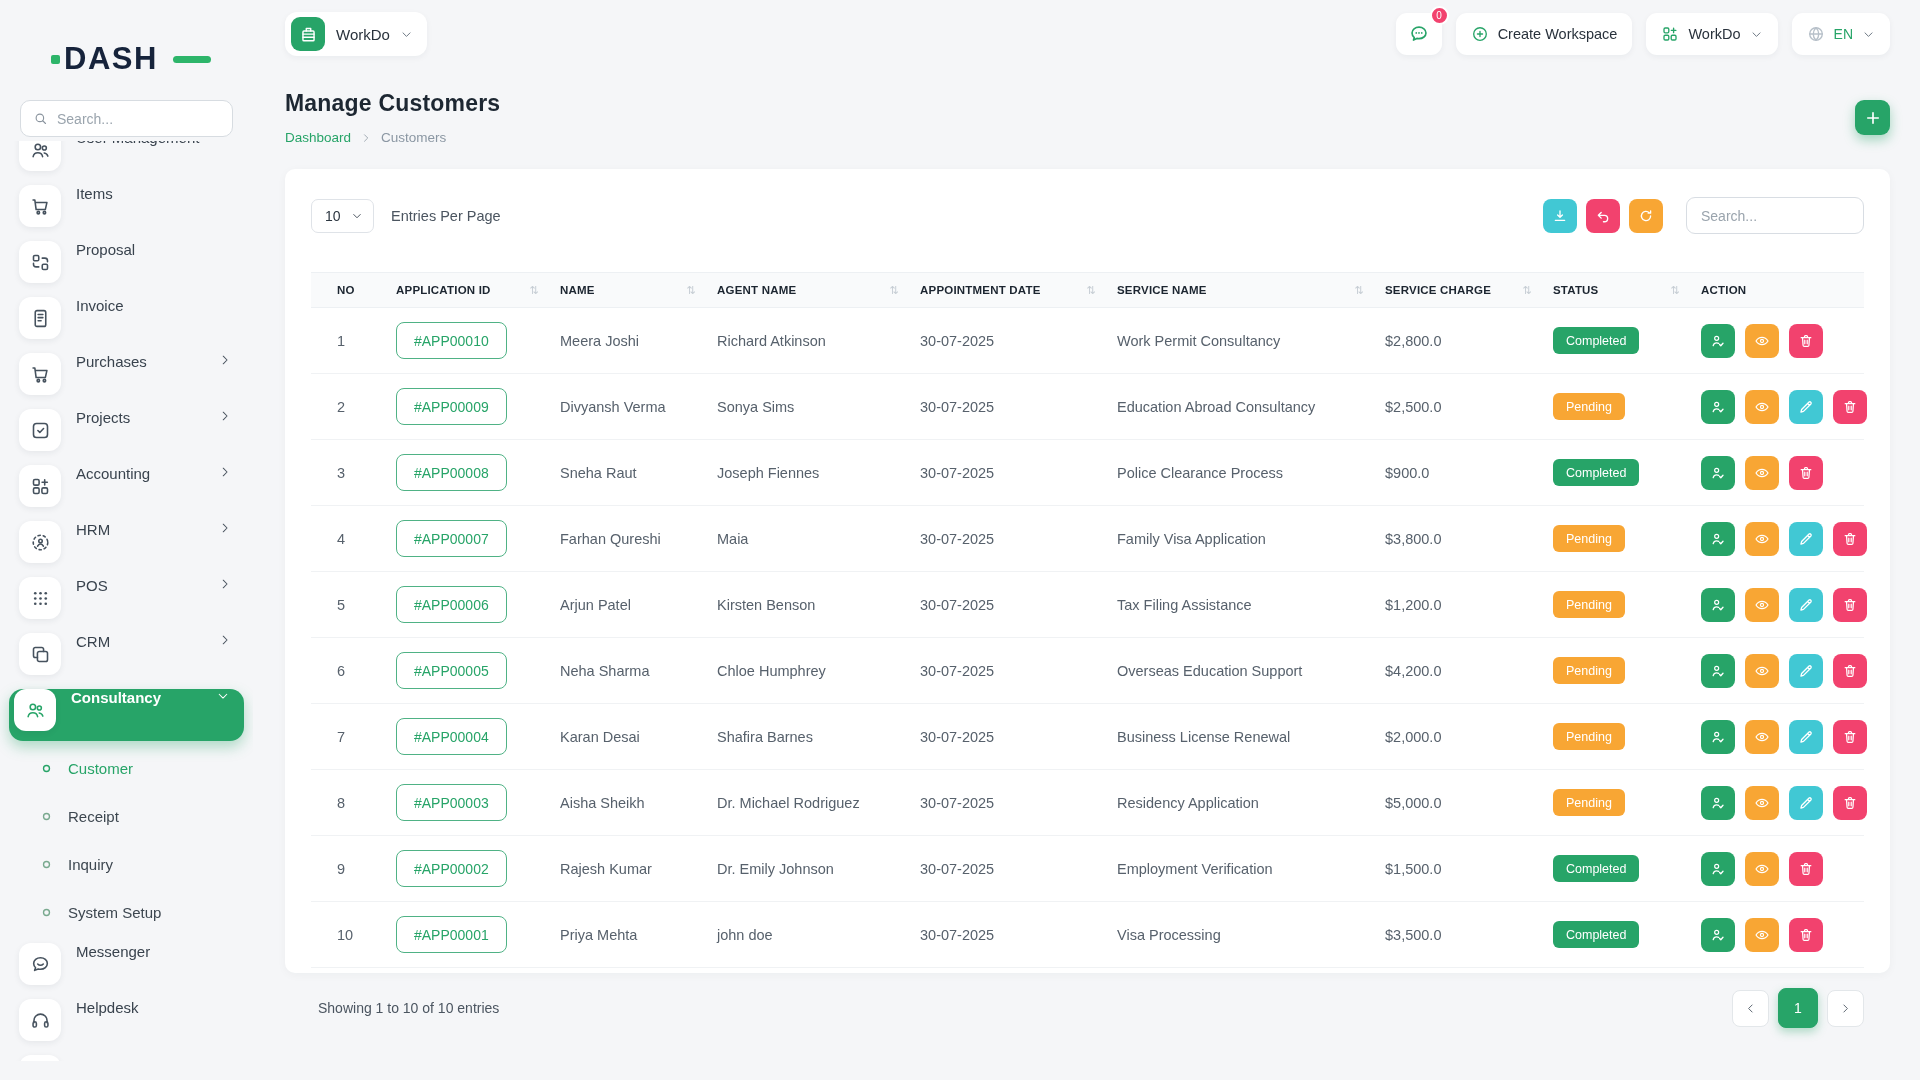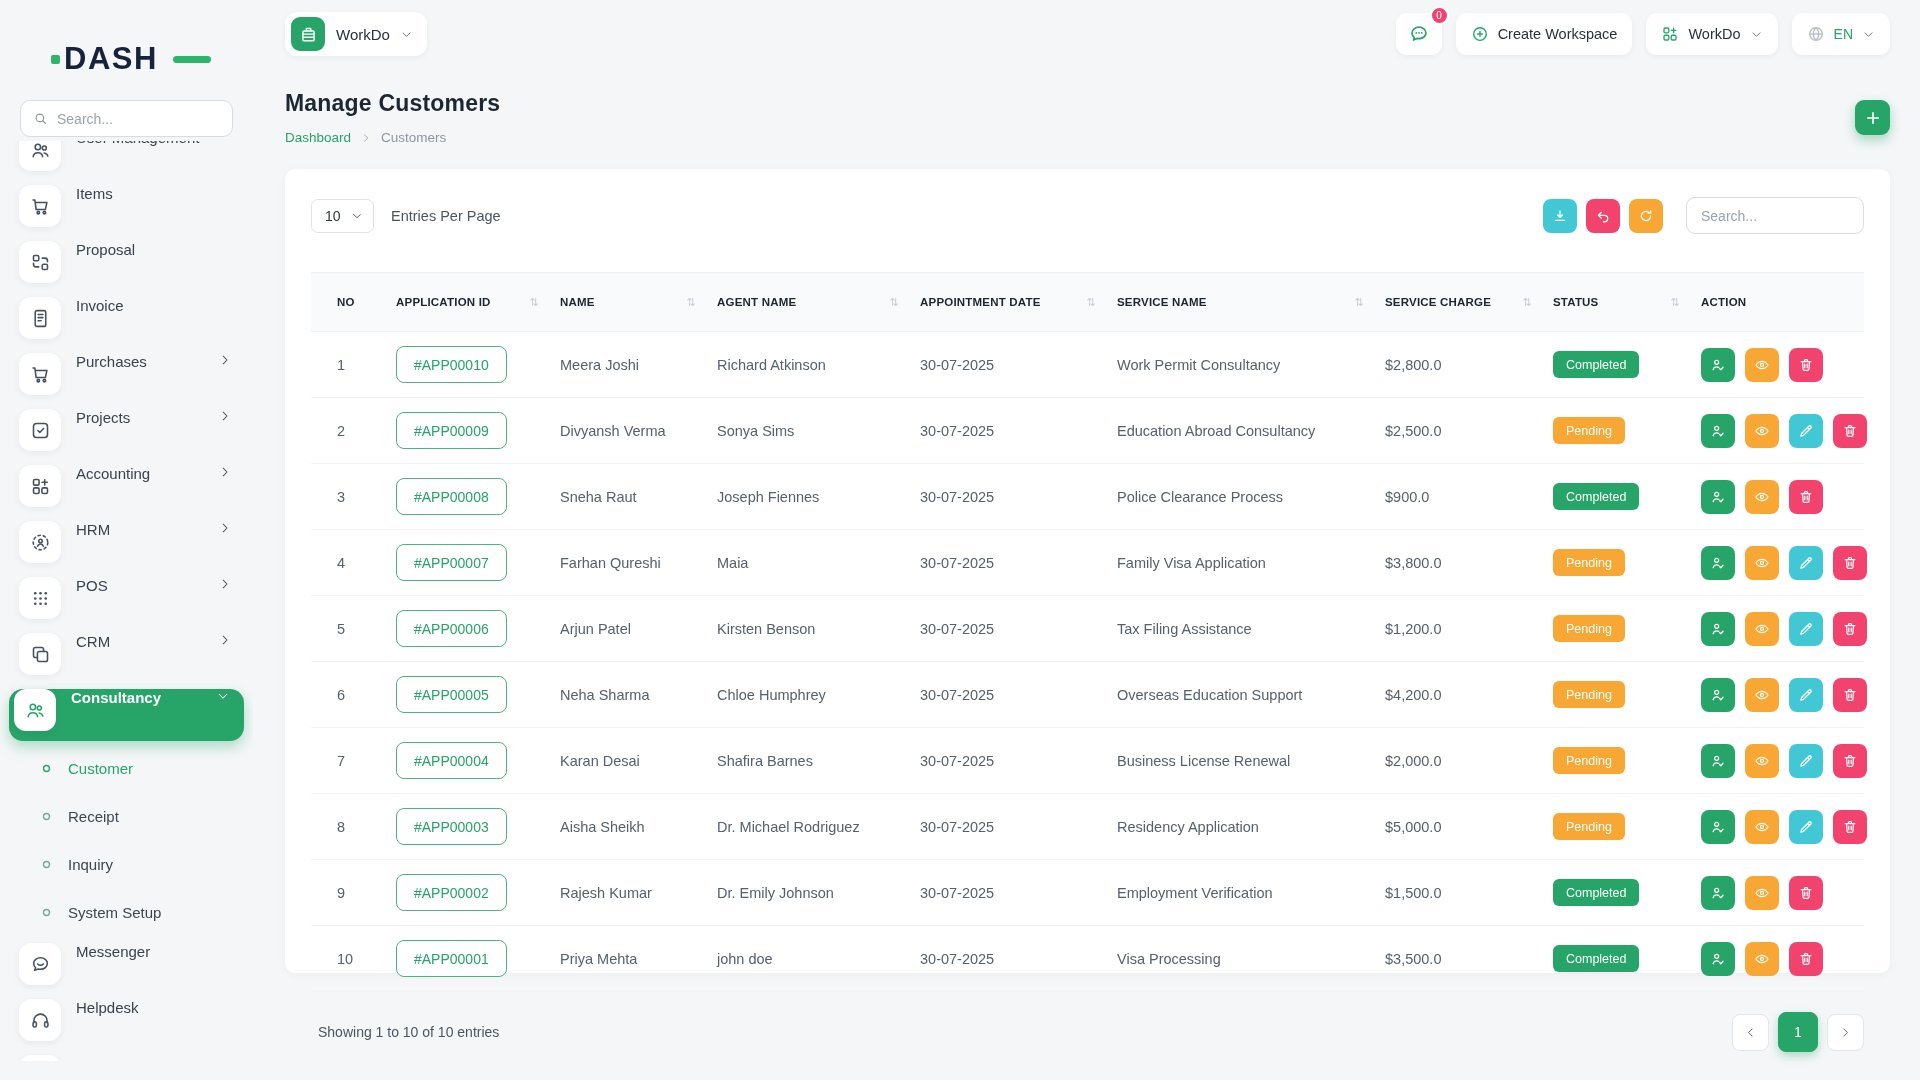--- a/index.html
+++ b/index.html
@@ -73,21 +73,21 @@
   .controls-right { margin-left:auto; display:flex; align-items:center; gap:9px; }
   .sq-btn { width:34px; height:34px; border-radius:8px; display:flex; align-items:center; justify-content:center; }
   .sq-btn [data-icon]{ font-size:16px; color:#fff; }
   .sq-btn.teal { background:#41c8d4; }
   .sq-btn.pink { background:#f2426e; }
   .sq-btn.orange { background:#f8a634; }
   .table-search { margin-left:14px; width:178px; height:37px; border:1px solid #d8dde3; border-radius:9px; padding:0 14px; font-size:14px; color:#39434e; }
   .table-search::placeholder { color:#9aa4ad; }
 
   .t-head, .t-row { display:grid; grid-template-columns:78px 164px 157px 203px 197px 268px 168px 148px 1fr; align-items:center; }
-  .t-head { margin-top:38px; height:60px; background:#f9fafb; border-top:1px solid #edf0f3; border-bottom:1px solid #edf0f3; }
+  .t-head { margin-top:38px; height:36px; background:#f9fafb; border-top:1px solid #edf0f3; border-bottom:1px solid #edf0f3; }
   .th { display:flex; align-items:center; font-size:11.5px; font-weight:700; color:#1c2530; letter-spacing:.2px; padding:0 14px 0 7px; }
   .th:first-child { padding-left:26px; }
   .sort { margin-left:auto; color:#c6cdd4; font-size:11px; font-weight:400; }
   .t-row { height:66px; border-bottom:1px solid #f0f2f4; }
   .td { font-size:14.5px; color:#57616c; padding:0 14px 0 7px; }
   .td-no { padding-left:26px; }
   .app-id { display:inline-flex; align-items:center; height:37px; padding:16px 17px; border:1px solid #4fb285; border-radius:8px; color:#27a468; font-size:14px; background:#fff; cursor:pointer; }
   .badge { display:inline-flex; align-items:center; height:27px; padding:0 13px; border-radius:6px; color:#fff; font-size:12.5px; }
   .badge-green { background:#27a468; }
   .badge-orange { background:#f8a634; }

